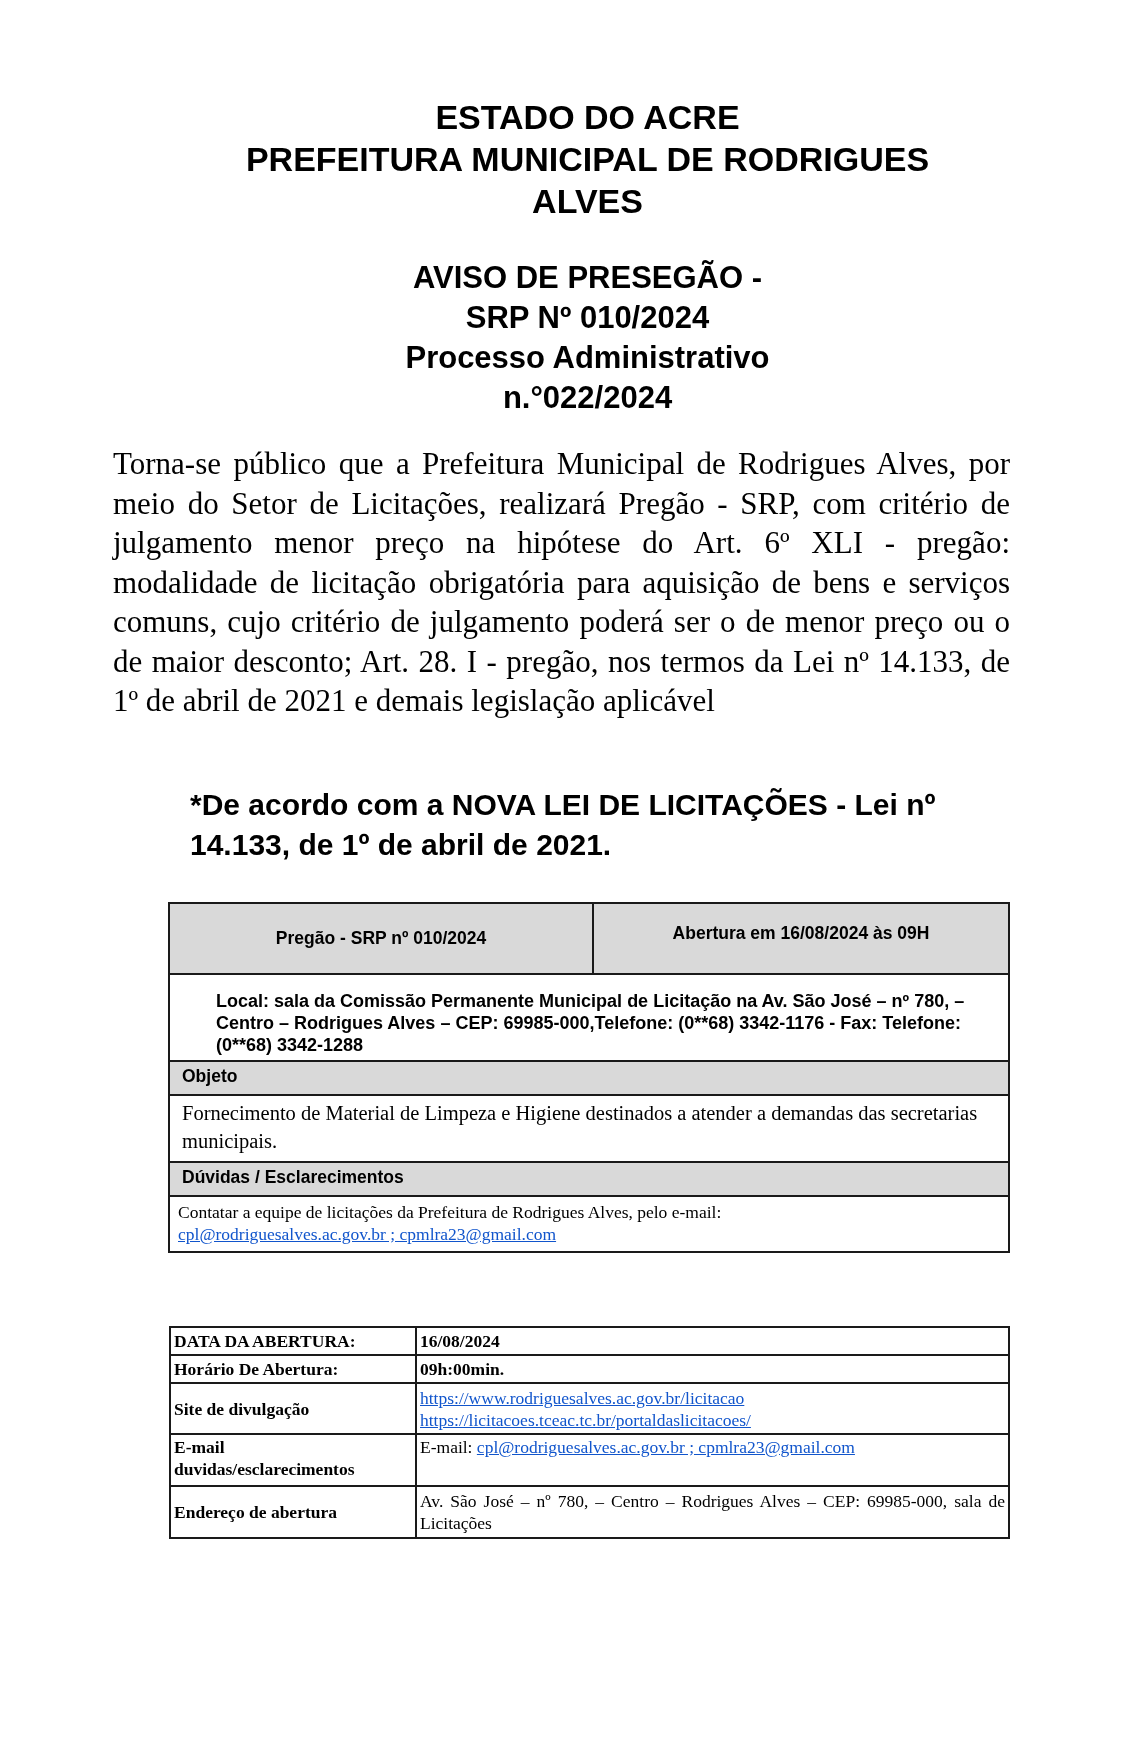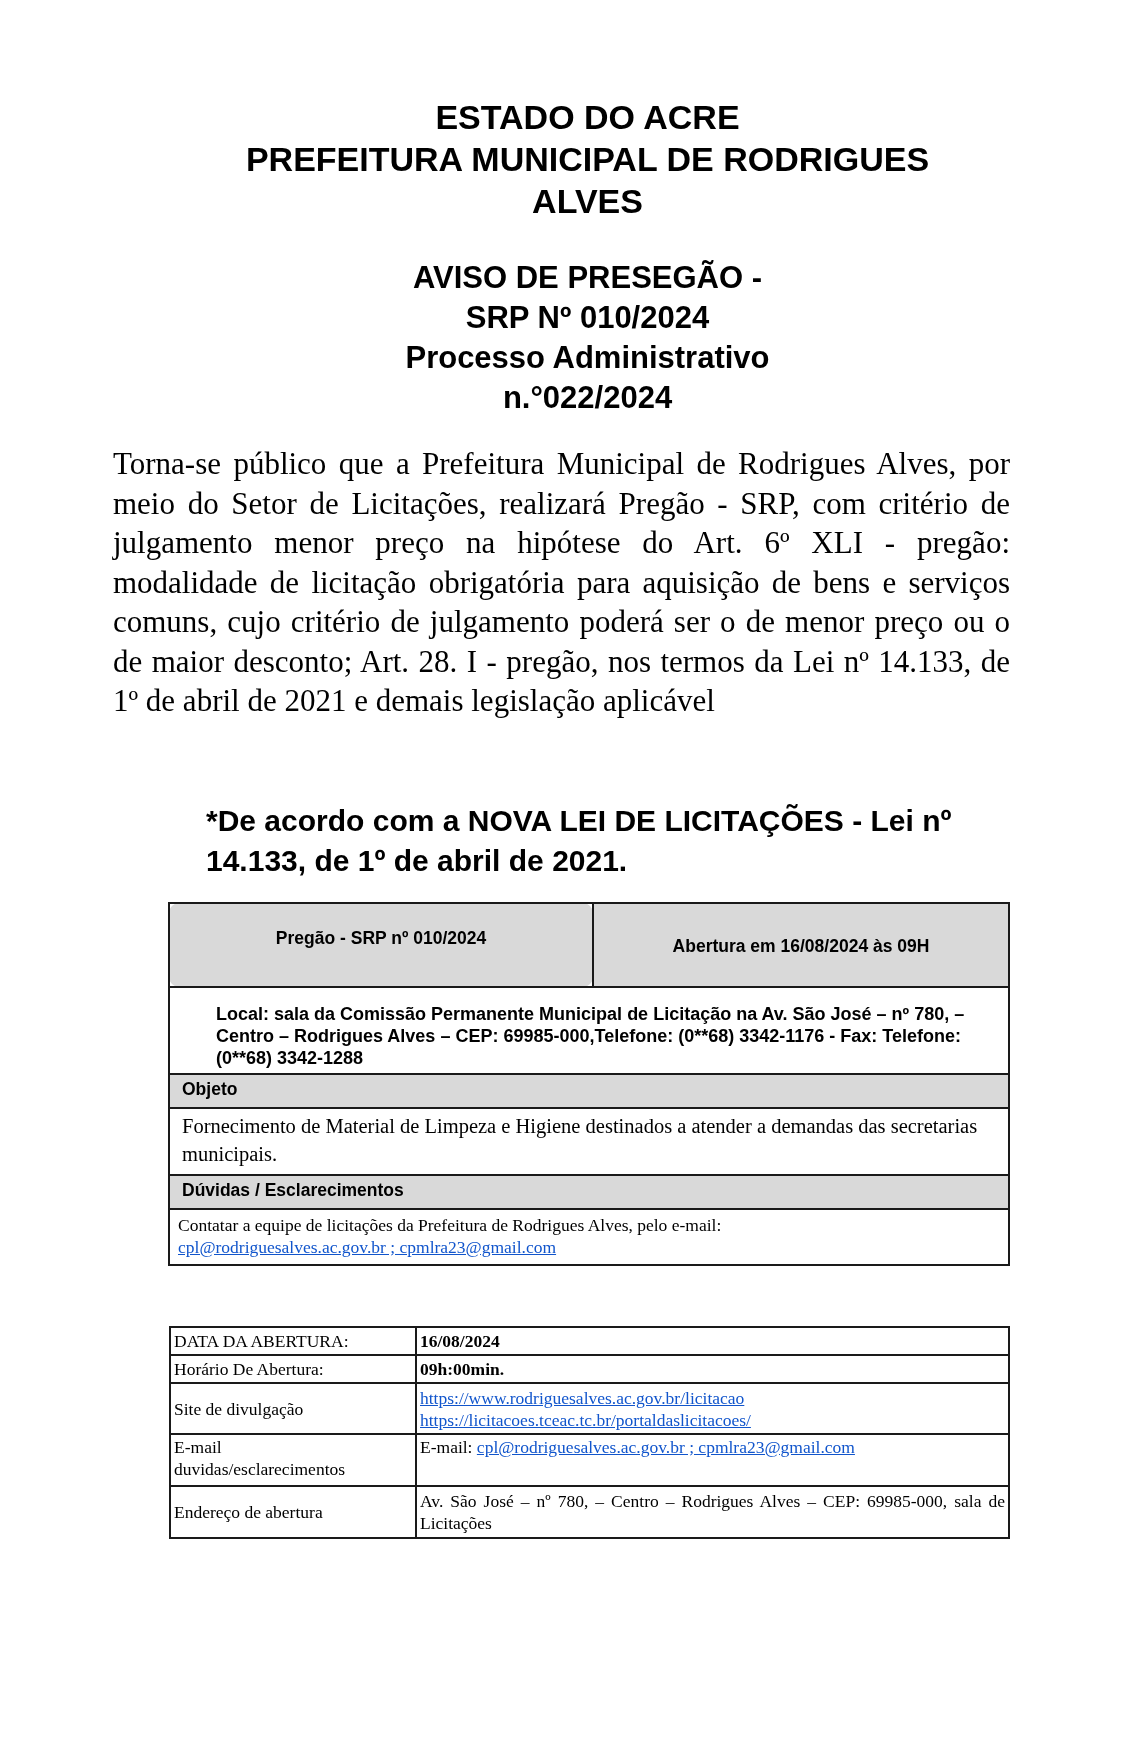--- a/index.html
+++ b/index.html
@@ -16,35 +16,35 @@
     font-family: Liberation Serif, serif; font-size: 31px; line-height: 39.5px; text-align: justify; }
 
   .note { position: absolute; left: 190px; width: 820px; top: 785px;
     font-family: "Liberation Sans", sans-serif; font-weight: bold; font-size: 30px; line-height: 40px; }
 
   table { border-collapse: collapse; position: absolute; }
   .t1 { left: 168px; top: 902px; width: 842px; }
   .t1 td { border: 2px solid #1a1a1a; padding: 0; vertical-align: top; }
   .t1 .gray { background: #d9d9d9; }
   .t1 .h-cell { height: 66px; font-family: "Liberation Sans", sans-serif; font-weight: bold; font-size: 17.5px; }
-  .t1 .h-left { width: 422px; text-align: center; padding-top: 24px; height: 44px; border-radius: 10px; }
-  .t1 .h-right { text-align: center; padding-top: 32px; height: 50px; margin-top: 8px; }
+  .t1 .h-left { width: 422px; text-align: center; padding-top: 24px; height: 44px; }
+  .t1 .h-right { text-align: center; padding-top: 19px; height: 50px; margin-top: 8px; }
   .t1 .local { font-family: "Liberation Sans", sans-serif; font-weight: bold; font-size: 18px; line-height: 22px;
     padding: 15px 6px 4px 46px; height: 66px; }
   .t1 .sec-head { font-family: "Liberation Sans", sans-serif; font-weight: bold; font-size: 17.5px;
     padding: 4px 24px 7px 12px; height: 21px; }
   .t1 .objeto-text { font-family: "Liberation Serif", serif; font-size: 20.5px; line-height: 28px;
     padding: 3px 16px 6px 12px; }
   .t1 .contact { font-family: "Liberation Serif", serif; font-size: 17.5px; line-height: 22px;
     padding: 4px 8px 6px 8px; }
 
   .t2 { left: 169px; top: 1326px; width: 841px; }
   .t2 td { border: 2px solid #1a1a1a; padding: 1px 3px; vertical-align: middle;
     font-family: "Liberation Serif", serif; font-size: 17.5px; line-height: 22px; }
-  .t2 .label { width: 238px; font-weight: normal; }
+  .t2 .label { width: 238px; font-weight: bold; }
   .t2 .r1 td, .t2 .r2 td { height: 24px; }
   .t2 .r3 td { height: 47px; }
   .t2 .r4 td { height: 48px; vertical-align: top; margin-top: 44px; }
   .t2 .r5 td { height: 48px; }
   .t2 .bold { font-weight: bold; margin-left: 8px; }
   .t2 .just { text-align: justify; }
 
   a, .link { color: #1155cc; text-decoration: underline; }
 </style>
 </head>
@@ -58,21 +58,21 @@
 
 <div class="subtitle-block">
   <div>AVISO DE PRESEGÃO -</div>
   <div>SRP Nº 010/2024</div>
   <div>Processo Administrativo</div>
   <div>n.°022/2024</div>
 </div>
 
 <p class="intro" style="margin:0;">Torna-se público que a Prefeitura Municipal de Rodrigues Alves, por meio do Setor de Licitações, realizará Pregão - SRP, com critério de julgamento menor preço na hipótese do Art. 6º XLI - pregão: modalidade de licitação obrigatória para aquisição de bens e serviços comuns, cujo critério de julgamento poderá ser o de menor preço ou o de maior desconto; Art. 28. I - pregão, nos termos da Lei nº 14.133, de 1º de abril de 2021 e demais legislação aplicável</p>
 
-<p class="note" style="margin:16px;">*De acordo com a NOVA LEI DE LICITAÇÕES - Lei nº 14.133, de 1º de abril de 2021.</p>
+<p class="note" style="margin:0;">*De acordo com a NOVA LEI DE LICITAÇÕES - Lei nº 14.133, de 1º de abril de 2021.</p>
 
 <table class="t1">
   <tbody>
       <tr>
     <td class="gray h-cell h-left">Pregão - SRP nº 010/2024</td>
     <td class="gray h-cell h-right">Abertura em 16/08/2024 às 09H</td>
   </tr>
   <tr>
     <td colspan="2" class="local">Local:  sala da Comissão Permanente Municipal de Licitação na Av. São José – nº 780, – Centro – Rodrigues Alves – CEP: 69985-000,Telefone: (0**68) 3342-1176 - Fax: Telefone: (0**68) 3342-1288</td>
   </tr>

